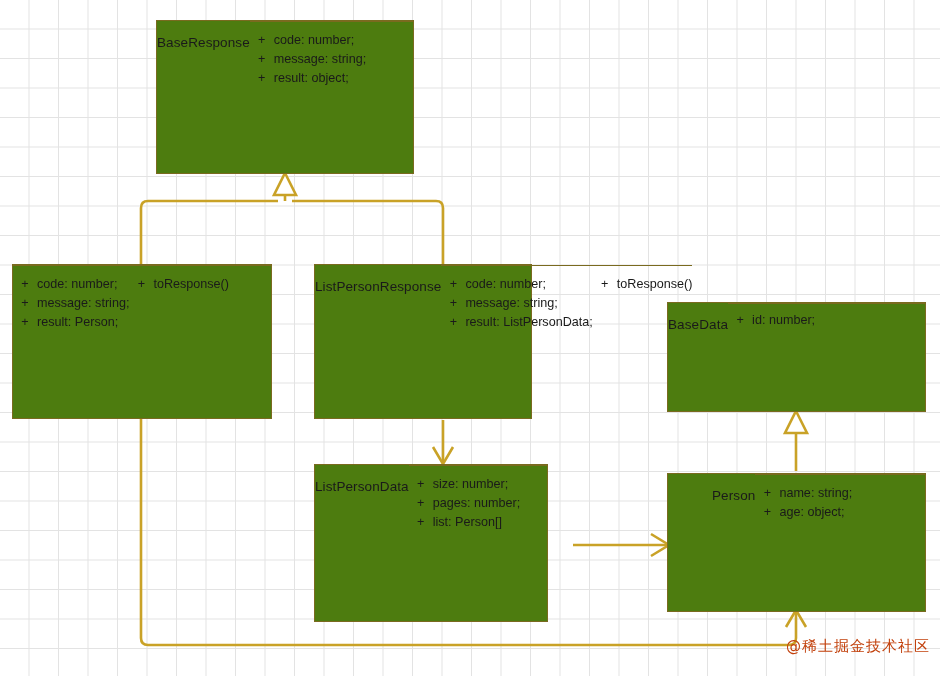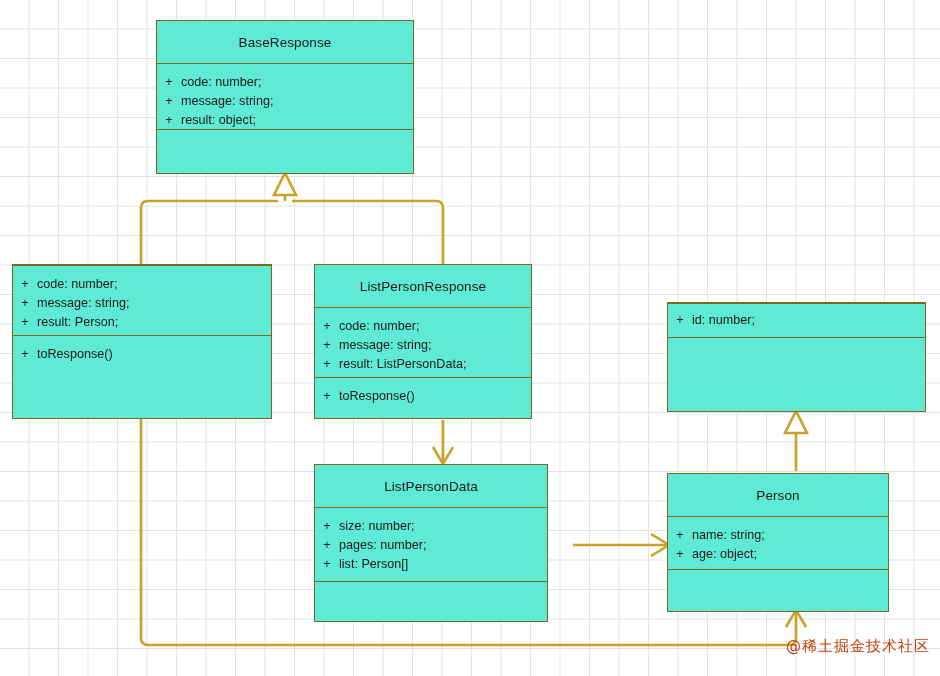--- a/index.html
+++ b/index.html
@@ -16,22 +16,22 @@
       linear-gradient(to right, #e3e3e3 1px, transparent 1px),
       linear-gradient(to bottom, #e3e3e3 1px, transparent 1px);
     background-size:29.5px 29.5px;
     background-position:-1px -1px;
   }
   #lines{position:absolute;inset:0;width:940px;height:676px;pointer-events:none;}
   .umlbox{
     position:absolute;
     box-sizing:border-box;
     border:1.4px solid #7a6a1f;
-    background:#5eead4;
-    display:flex;flex-direction:column;
+    background:#4d7c0f;
+    display:flex;flex-direction:row;
   }
   .sec-title{
     display:flex;align-items:center;justify-content:center;
     color:#1a1a1a;font-size:13.5px;letter-spacing:.1px;
     box-sizing:border-box;
   }
   .sec-attrs{
     border-top:1.4px solid #7a6a1f;
     box-sizing:border-box;
     padding:9px 0 7px 0;
@@ -156,20 +156,23 @@
   </div>
   <div class="sec-ops" style="flex:1;">
     <div class="member">
       <span class="vis">+</span>
       <span class="mname">toResponse()</span>
     </div>
   </div>
 </div>
 
 <div class="umlbox" style="left:667px;top:302px;width:259px;height:110px;">
+  <div class="sec-title" style="height:42px;">
+    <span>BaseData</span>
+  </div>
   <div class="sec-attrs" style="height:34px;padding:7px 0 6px 0;">
     <div class="member">
       <span class="vis">+</span>
       <span class="mname">id: number;</span>
     </div>
   </div>
   <div class="sec-ops" style="flex:1;"></div>
 </div>
 
 <div class="umlbox" style="left:314px;top:464px;width:234px;height:158px;">
@@ -186,21 +189,21 @@
       <span class="mname">pages: number;</span>
     </div>
     <div class="member">
       <span class="vis">+</span>
       <span class="mname">list: Person[]</span>
     </div>
   </div>
   <div class="sec-ops" style="flex:1;"></div>
 </div>
 
-<div class="umlbox" style="left:667px;top:473px;width:222px;height:139px;">
+<div class="umlbox" style="left:667px;top:473px;width:259px;height:139px;padding-left:44px;">
   <div class="sec-title" style="height:42px;">
     <span>Person</span>
   </div>
   <div class="sec-attrs" style="height:53px;">
     <div class="member">
       <span class="vis">+</span>
       <span class="mname">name: string;</span>
     </div>
     <div class="member">
       <span class="vis">+</span>

